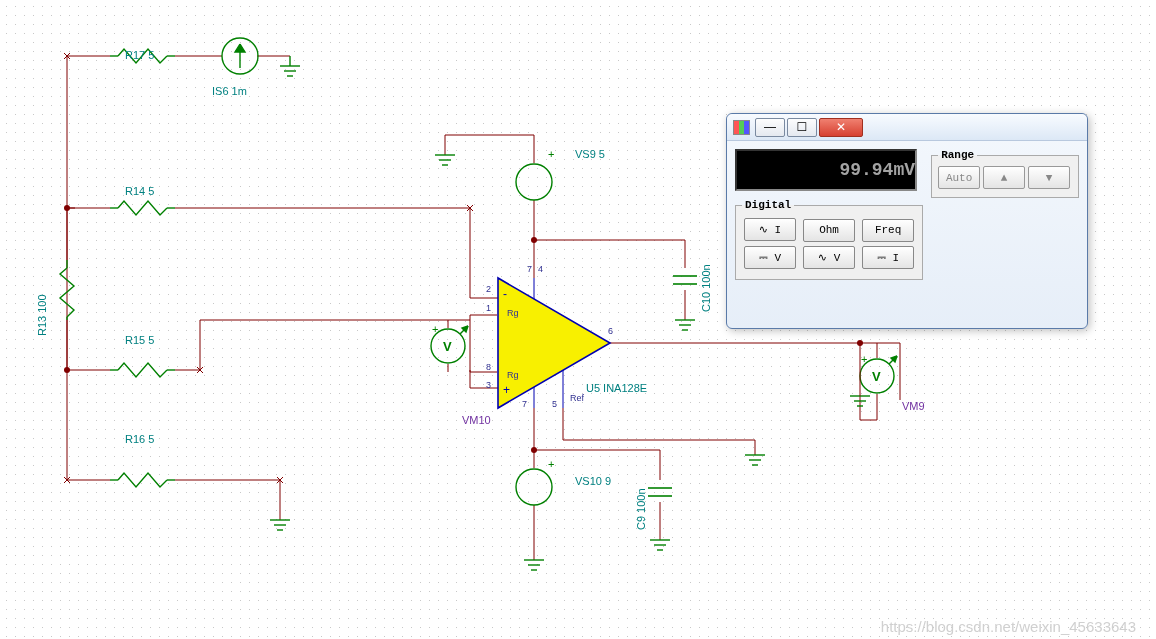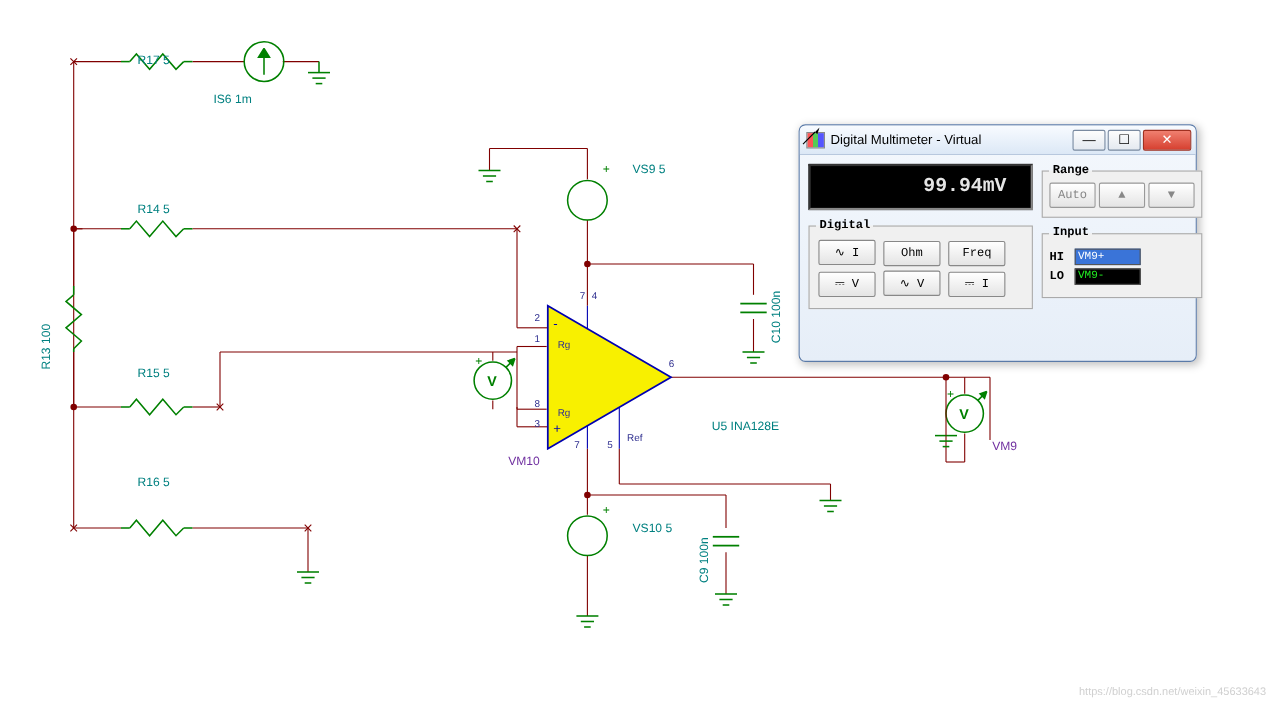--- a/index.html
+++ b/index.html
@@ -1,43 +1,43 @@
 <!DOCTYPE html>
 <html><head>
 <meta charset="utf-8">
 <style>
   body{margin:0;font-family:Verdana,Geneva,sans-serif;font-size:11px;color:#008080;background:#fff}
   .canvas{position:relative;width:1156px;height:639px;
     background-image:radial-gradient(circle,#c8c8c8 0.5px,transparent 0.5px);
     background-size:9px 9px;background-position:2px 2px}
   .lbl{position:absolute;white-space:nowrap}
   .pin{position:absolute;font-size:9px;color:#303090}
-  .watermark{position:absolute;right:5px;bottom:4px;color:#d0d0d0;font-size:10px}
+  .watermark{position:absolute;right:20px;bottom:4px;color:#d0d0d0;font-size:15px}
   svg{position:absolute;left:0;top:0}
 
   .win{position:absolute;left:726px;top:113px;width:360px;height:214px;
     border:1px solid #5a7aa8;border-radius:6px;
     box-shadow:2px 2px 8px rgba(0,0,0,.25);
     background:linear-gradient(#f4f8fd,#e6eef8);font-family:"MS Sans Serif",Tahoma,sans-serif;color:#000}
   .titlebar{height:26px;display:flex;align-items:center;padding:0 4px 0 6px;
     background:linear-gradient(#f8fbff,#dce8f6);border-bottom:1px solid #b8c8de;border-radius:6px 6px 0 0}
   .titlebar .ico{width:15px;height:13px;margin-right:5px;
     background:linear-gradient(90deg,#f55 33%,#5c5 33% 66%,#55f 66%);border:1px solid #888}
   .titlebar .ttl{flex:1;font-size:12px}
   .wbtns{display:flex;gap:2px}
   .wbtn{width:28px;height:17px;border:1px solid #7a8aa0;border-radius:2px;
     background:linear-gradient(#fdfdfd,#e4e9f0);display:flex;align-items:center;justify-content:center;
     font-size:12px;line-height:1;cursor:default}
   .wbtn.close{background:linear-gradient(#f08070,#d64030);color:#fff;border-color:#a03020;width:42px}
 
   .body{padding:8px;display:flex;gap:8px}
   .col{display:flex;flex-direction:column;gap:8px}
   .disp{width:178px;height:38px;background:#000;border:2px inset #888;
-    display:flex;align-items:center;justify-content:flex-end;padding-right:22px;
-    color:#e5e5e5;font-family:"Courier New",monospace;font-size:18px;font-weight:bold}
+    display:flex;align-items:center;justify-content:flex-end;padding-right:0;
+    color:#a3a3a3;font-family:"Courier New",monospace;font-size:18px;font-weight:bold}
   fieldset{border:1px solid #aaa;margin:0;padding:5px 6px 8px 6px;background:#f0f0f0}
   legend{font:bold 11px "Courier New",monospace;color:#000;padding:0 3px}
   .fbtn{display:inline-flex;align-items:center;justify-content:center;
     width:50px;height:21px;margin:2px;border:1px solid #888;border-radius:2px;
     background:linear-gradient(#fff,#e4e4e4);font:11px "Courier New",monospace;color:#000;cursor:default}
   .rgrow{display:flex;gap:3px}
   .rbtn{width:40px;height:21px;border:1px solid #999;border-radius:2px;
     background:linear-gradient(#fff,#e4e4e4);display:flex;align-items:center;justify-content:center;
     font:11px "Courier New",monospace;color:#888}
   .inrow{display:flex;align-items:center;gap:5px;margin:3px 0}
@@ -275,26 +275,26 @@
           <line x1="-3" y1="3" x2="3" y2="-3"></line>
         </g>
   </g>
 </svg>
 
 <div class="lbl" style="left:125px;top:49px">R17 5</div>
 <div class="lbl" style="left:125px;top:185px">R14 5</div>
 <div class="lbl" style="left:125px;top:334px">R15 5</div>
 <div class="lbl" style="left:125px;top:433px">R16 5</div>
 <div class="lbl" style="left:36px;top:336px;transform:rotate(-90deg);transform-origin:left top">R13 100</div>
-<div class="lbl" style="left:194px;top:85px">IS6 1m</div>
+<div class="lbl" style="left:212px;top:85px">IS6 1m</div>
 <div class="lbl" style="left:575px;top:148px">VS9 5</div>
-<div class="lbl" style="left:575px;top:475px">VS10 5</div>
+<div class="lbl" style="left:575px;top:475px">VS10 9</div>
 <div class="lbl" style="left:700px;top:312px;transform:rotate(-90deg);transform-origin:left top">C10 100n</div>
 <div class="lbl" style="left:635px;top:530px;transform:rotate(-90deg);transform-origin:left top">C9 100n</div>
-<div class="lbl" style="left:647px;top:382px">U5 INA128E</div>
+<div class="lbl" style="left:586px;top:382px">U5 INA128E</div>
 <div class="lbl" style="left:462px;top:414px;color:#7030a0">VM10</div>
 <div class="lbl" style="left:902px;top:400px;color:#7030a0">VM9</div>
 <div class="lbl" style="left:443px;top:339px;color:#008000;font-weight:bold;font-size:13px">V</div>
 <div class="lbl" style="left:872px;top:369px;color:#008000;font-weight:bold;font-size:13px">V</div>
 <div class="lbl" style="left:548px;top:148px;color:#008000">+</div>
 <div class="lbl" style="left:548px;top:458px;color:#008000">+</div>
 <div class="lbl" style="left:432px;top:323px;color:#008000">+</div>
 <div class="lbl" style="left:861px;top:353px;color:#008000">+</div>
 
 <div class="pin" style="left:486px;top:284px">2</div>
@@ -308,21 +308,20 @@
 <div class="pin" style="left:608px;top:326px">6</div>
 <div class="pin" style="left:507px;top:308px">Rg</div>
 <div class="pin" style="left:507px;top:370px">Rg</div>
 <div class="pin" style="left:570px;top:393px">Ref</div>
 
 <div class="watermark">https://blog.csdn.net/weixin_45633643</div>
 
 <div class="win">
   <div class="titlebar">
     <div class="ico"></div>
-    <div class="ttl">Digital Multimeter - Virtual</div>
     <div class="wbtns">
       <div class="wbtn">—</div>
       <div class="wbtn">☐</div>
       <div class="wbtn close">✕</div>
     </div>
   </div>
   <div class="body">
     <div class="col">
       <div class="disp">99.94mV</div>
       <fieldset>
@@ -341,32 +340,17 @@
     </div>
     <div class="col" style="flex:1">
       <fieldset>
         <legend>Range</legend>
         <div class="rgrow">
           <span class="rbtn">Auto</span>
           <span class="rbtn">▲</span>
           <span class="rbtn">▼</span>
         </div>
       </fieldset>
-      <fieldset>
-        <legend>Input</legend>
-        <div class="inrow">
-          <span class="inlbl">HI</span>
-          <span class="sel hi">VM9+</span>
-          <svg width="20" height="20">
-                <line x1="3" y1="17" x2="14" y2="6" stroke="#000"></line>
-                <polygon points="14,6 18,2 16,8" fill="#000"></polygon>
-              </svg>
-        </div>
-        <div class="inrow">
-          <span class="inlbl">LO</span>
-          <span class="sel lo">VM9-</span>
-        </div>
-      </fieldset>
     </div>
   </div>
 </div>
 
 </div>
 
 </body></html>

